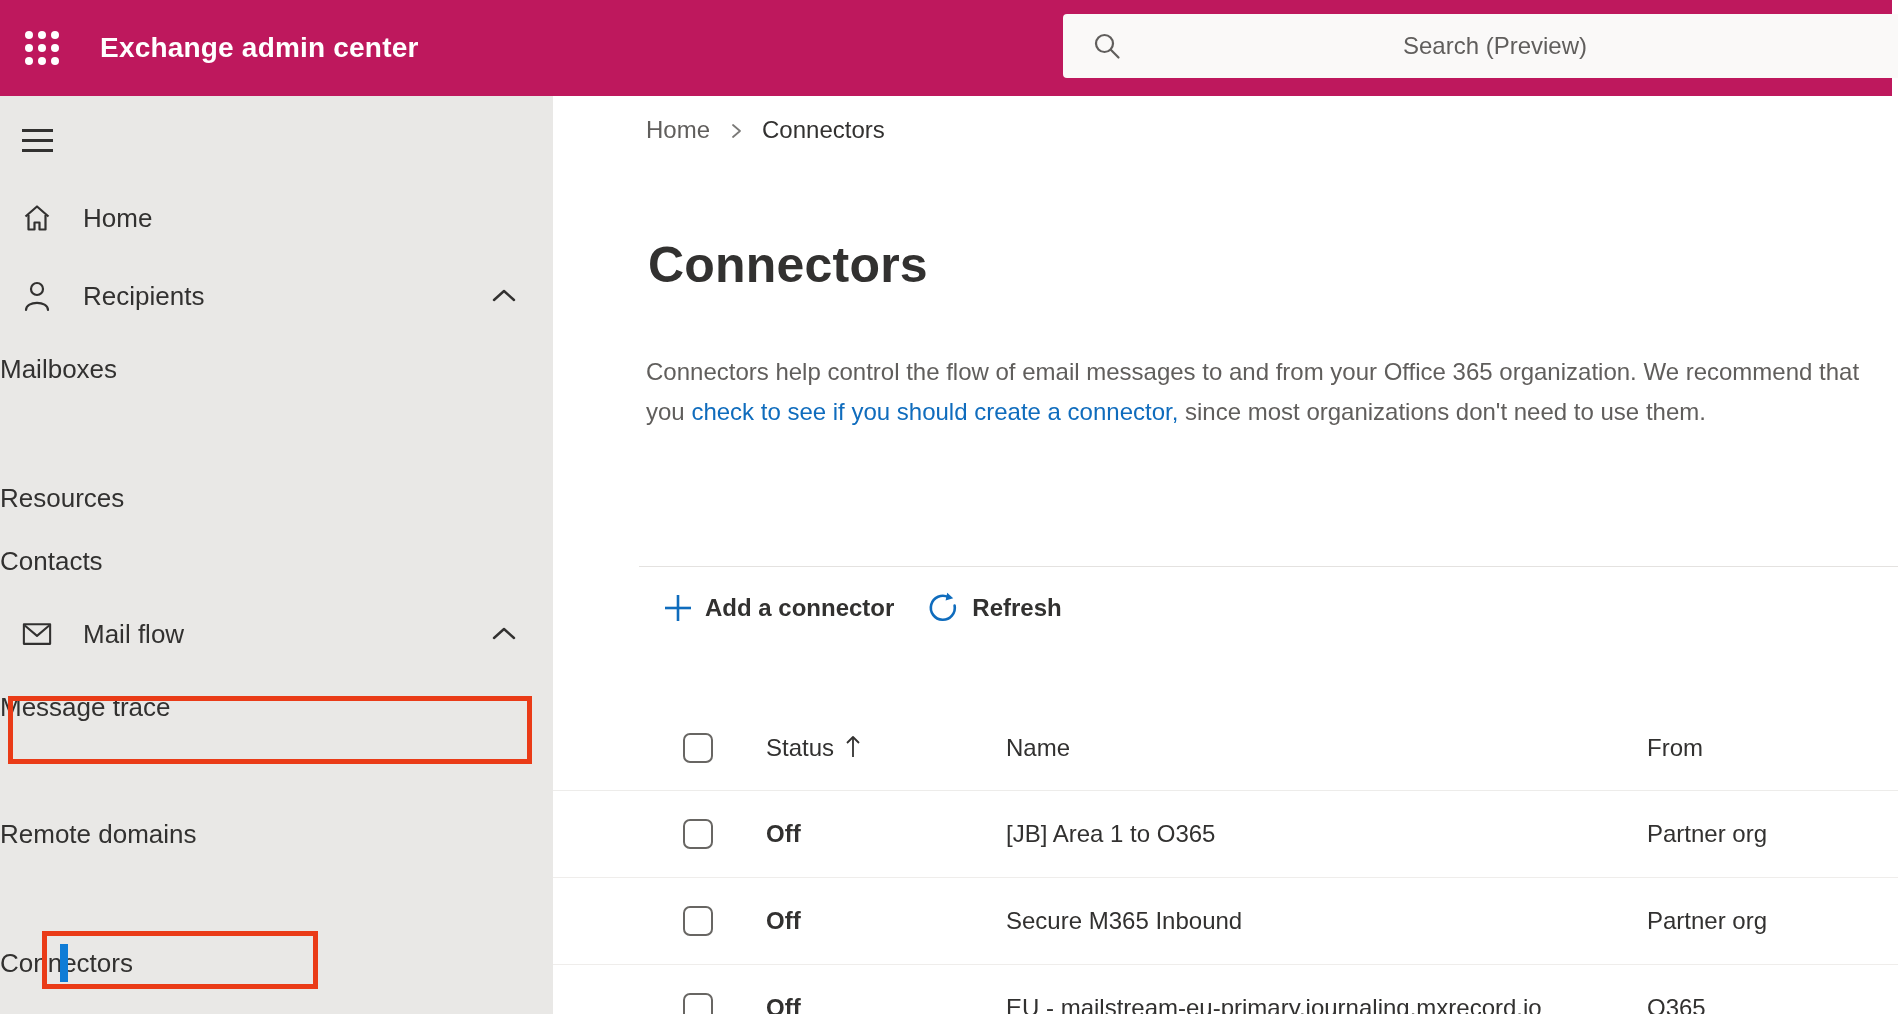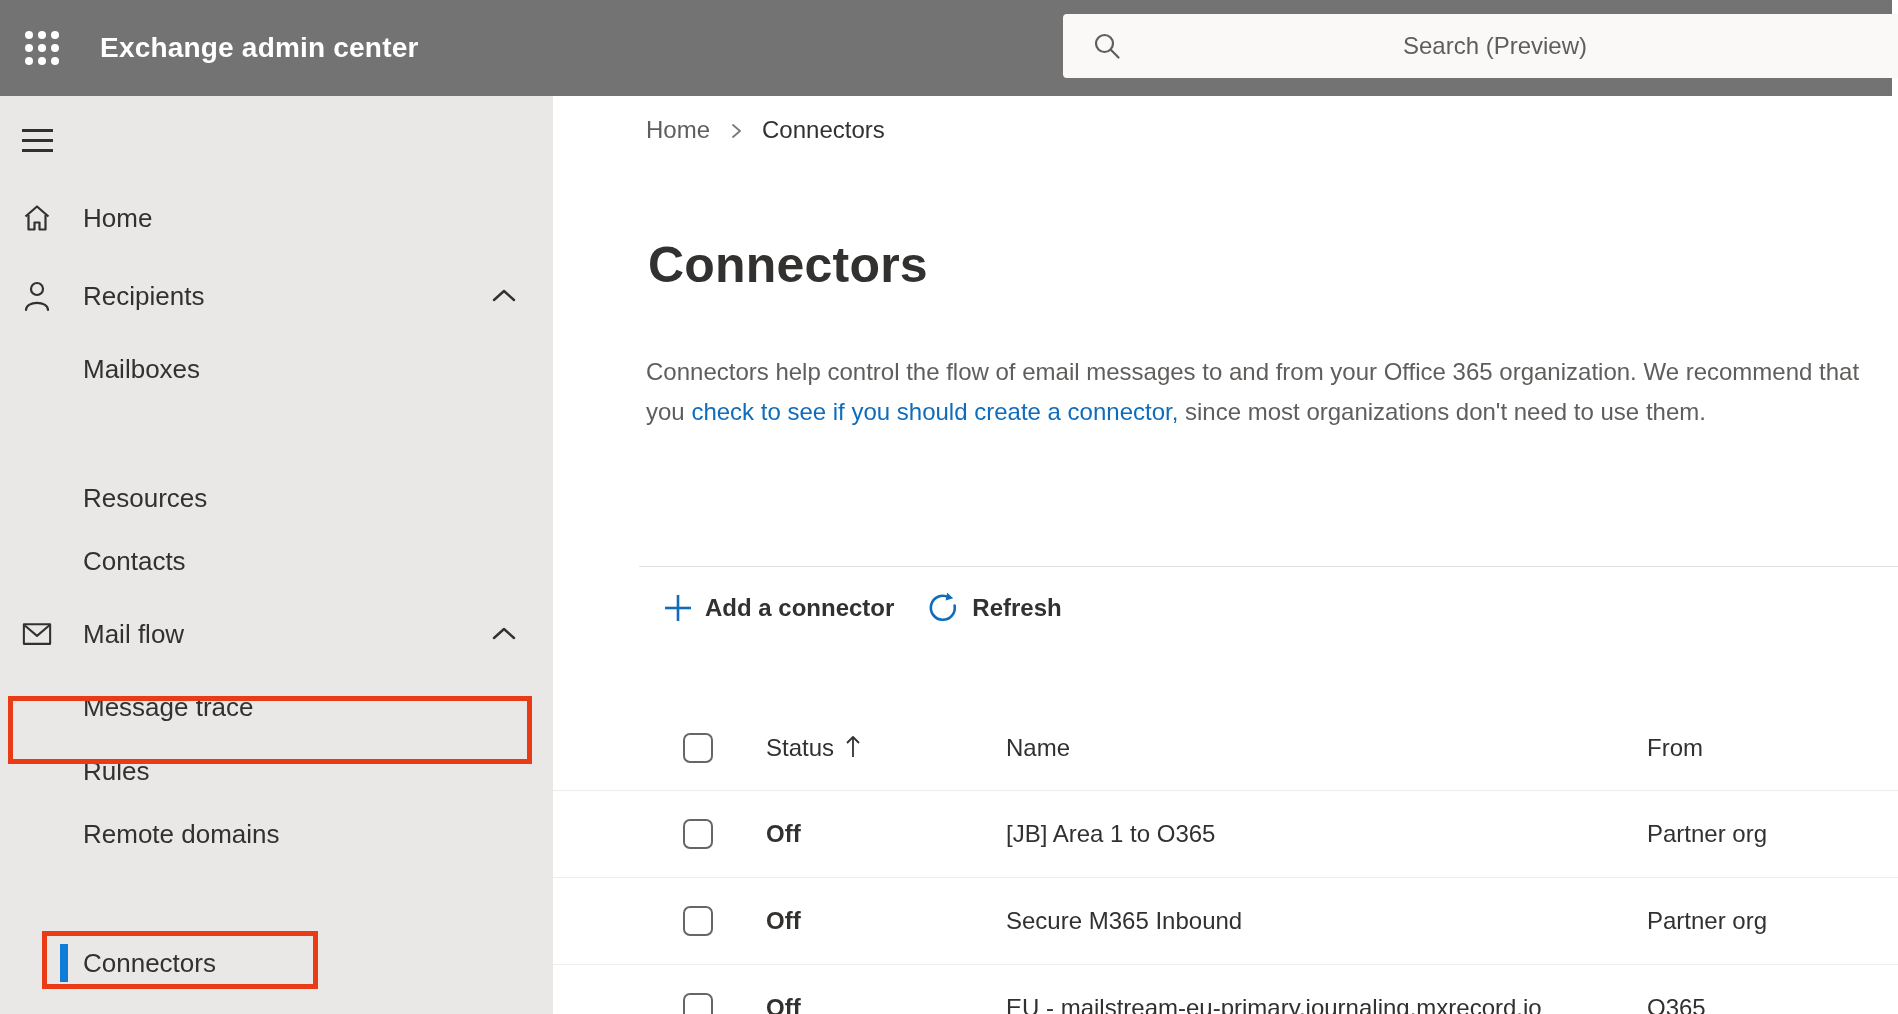--- a/index.html
+++ b/index.html
@@ -7,21 +7,21 @@
   body {
     font-family: "Liberation Sans", sans-serif;
     background: #ffffff;
     color: #323130;
     position: relative;
   }
 
   
   .topbar {
     position: absolute; left: 0; top: 0; width: 1892px; height: 96px;
-    background: #737373;
+    background: #be185d;
   }
   .waffle-btn {
     position: absolute; left: 14px; top: 18px; width: 56px; height: 60px;
     background: transparent; border: none; cursor: pointer;
     display: flex; align-items: center; justify-content: center;
   }
   .waffle {
     display: grid; grid-template-columns: repeat(3, 8px); grid-template-rows: repeat(3, 8px);
     gap: 5px;
   }
@@ -56,21 +56,21 @@
   .hamburger-btn i {
     display: block; width: 31px; height: 3px; background: #323130; margin: 0 0 7px 0;
   }
   .hamburger-btn i:last-child { margin-bottom: 0; }
 
   .nav-row {
     position: absolute; left: 0; width: 553px; height: 64px;
     display: flex; align-items: center; cursor: pointer;
   }
   .nav-row.top { padding-left: 22px; }
-  .nav-row.sub { padding-left: 83px; }
+  .nav-row.sub { }
   .nav-icon { width: 30px; height: 32px; margin-right: 31px; display: flex; align-items: center; }
   .nav-label { font-size: 26px; color: #323130; white-space: nowrap; }
   .nav-chevron { position: absolute; right: 36px; top: 50%; margin-top: -12px; width: 26px; height: 24px; }
   .sel-bar {
     position: absolute; left: 60px; top: 50%; margin-top: -19px;
     width: 8px; height: 38px; background: #0f7cd6;
   }
 
   
   .annot {
@@ -210,23 +210,20 @@
     <span class="nav-label">Mail flow</span>
     <span class="nav-chevron">
       <svg width="26" height="24" viewBox="0 0 26 24">
         <polyline points="3,16 13,7 23,16" fill="none" stroke="#323130" stroke-width="2.4" stroke-linecap="round" stroke-linejoin="round"></polyline>
       </svg>
     </span>
   </div>
 
   <div class="nav-row sub" style="top:579px">
     <span class="nav-label">Message trace</span>
-  </div>
-  <div class="nav-row sub" style="top:643px">
-    <span class="nav-label">Rules</span>
   </div>
   <div class="nav-row sub" style="top:706px">
     <span class="nav-label">Remote domains</span>
   </div>
   <div class="nav-row sub" style="top:835px">
     <span class="sel-bar"></span>
     <span class="nav-label">Connectors</span>
   </div>
 
   <div class="annot mailflow"></div>

